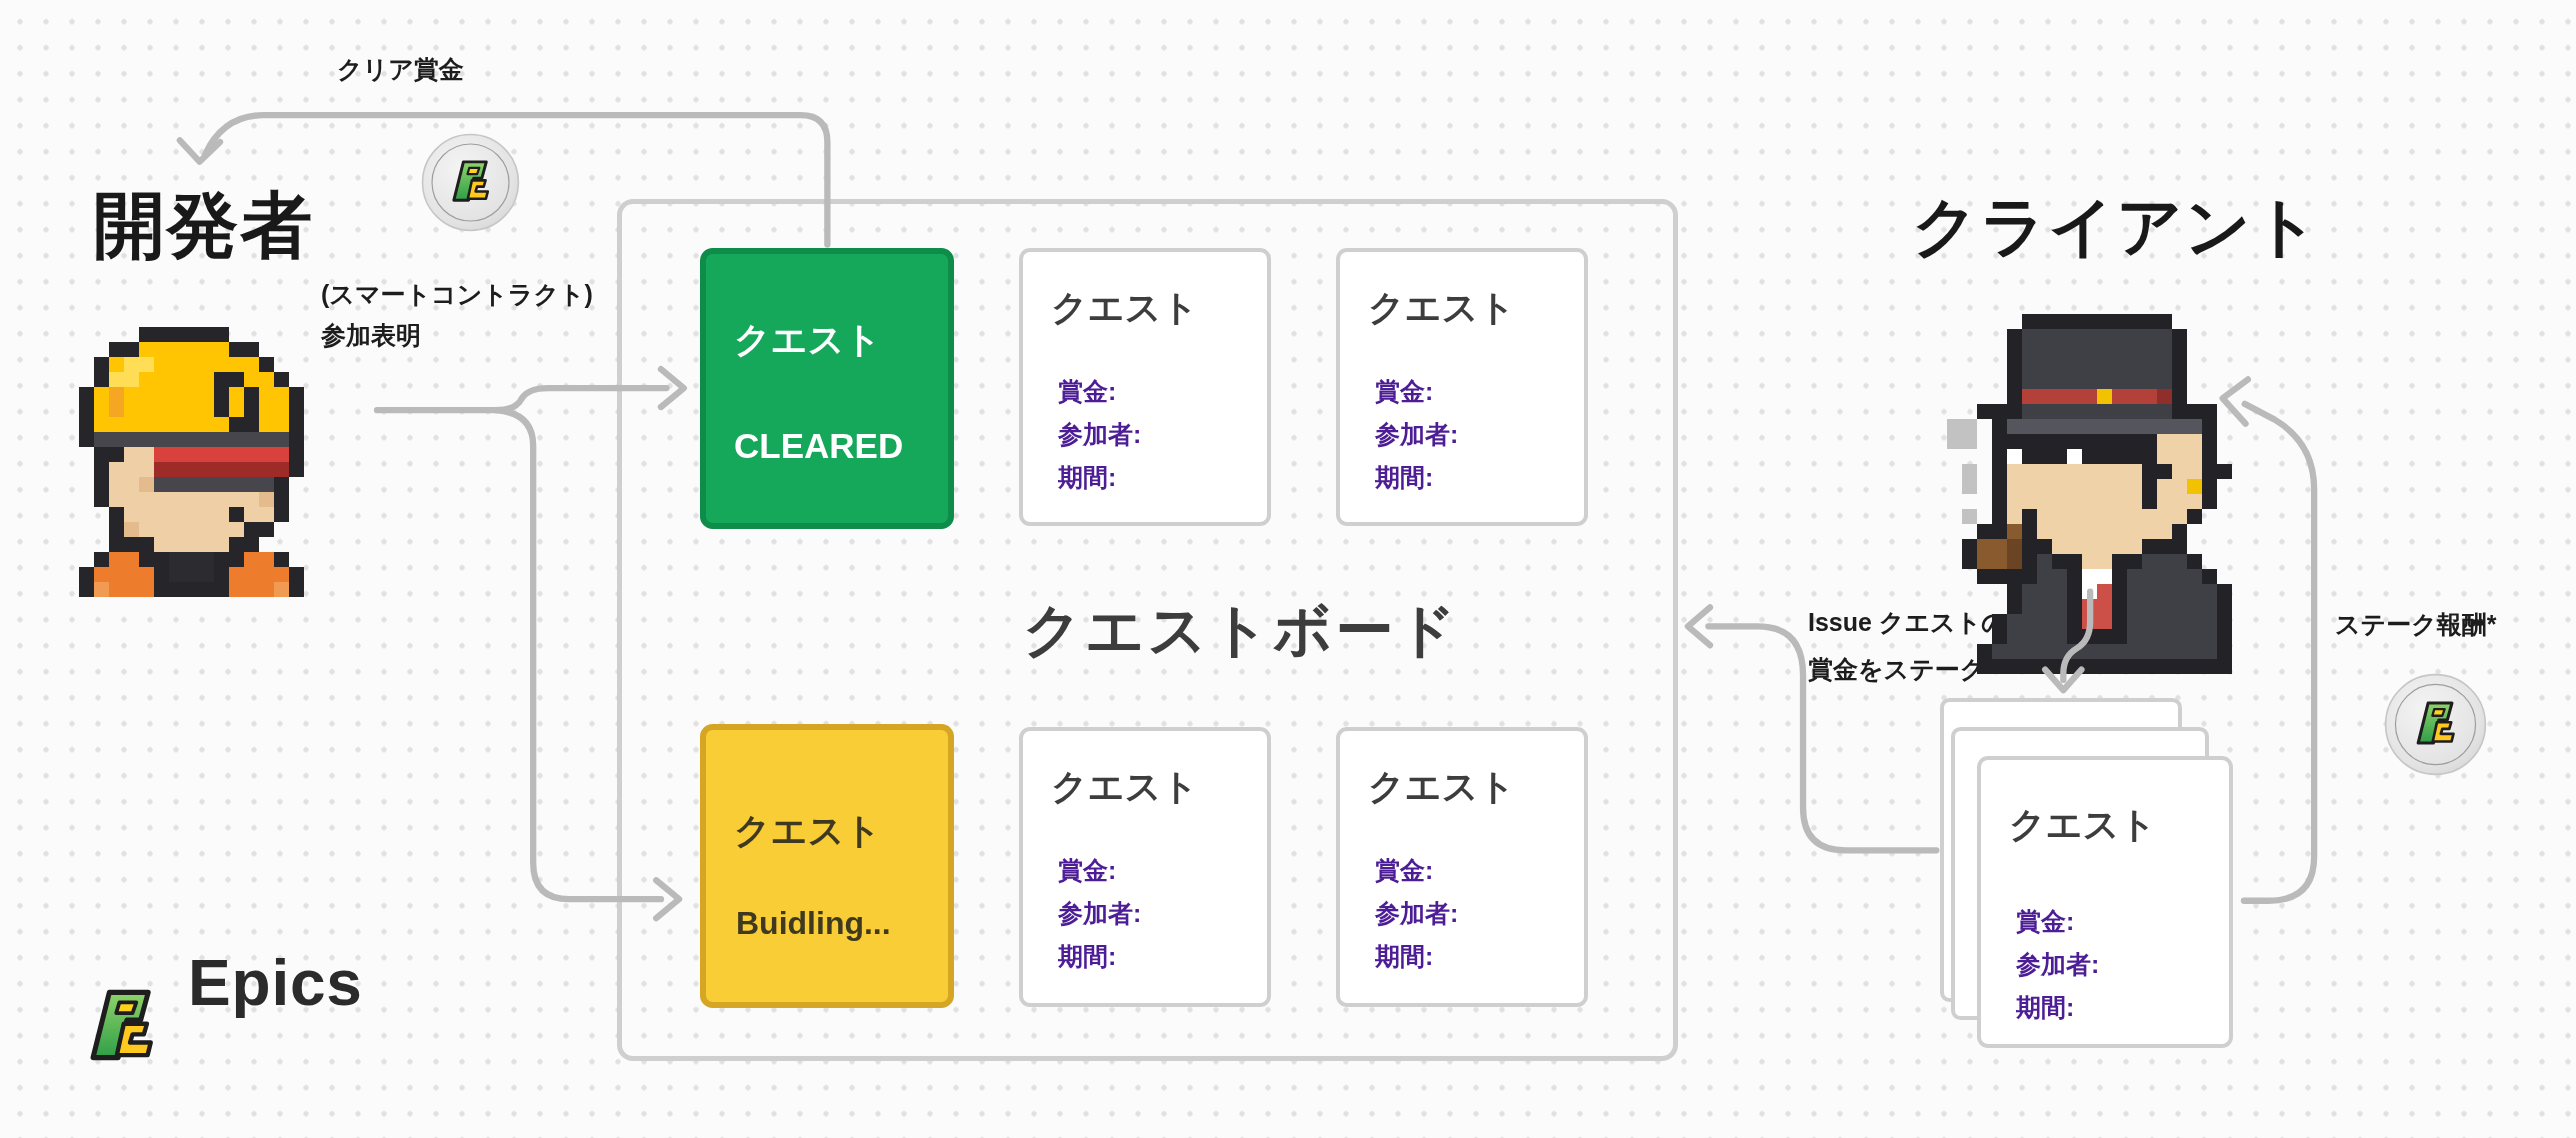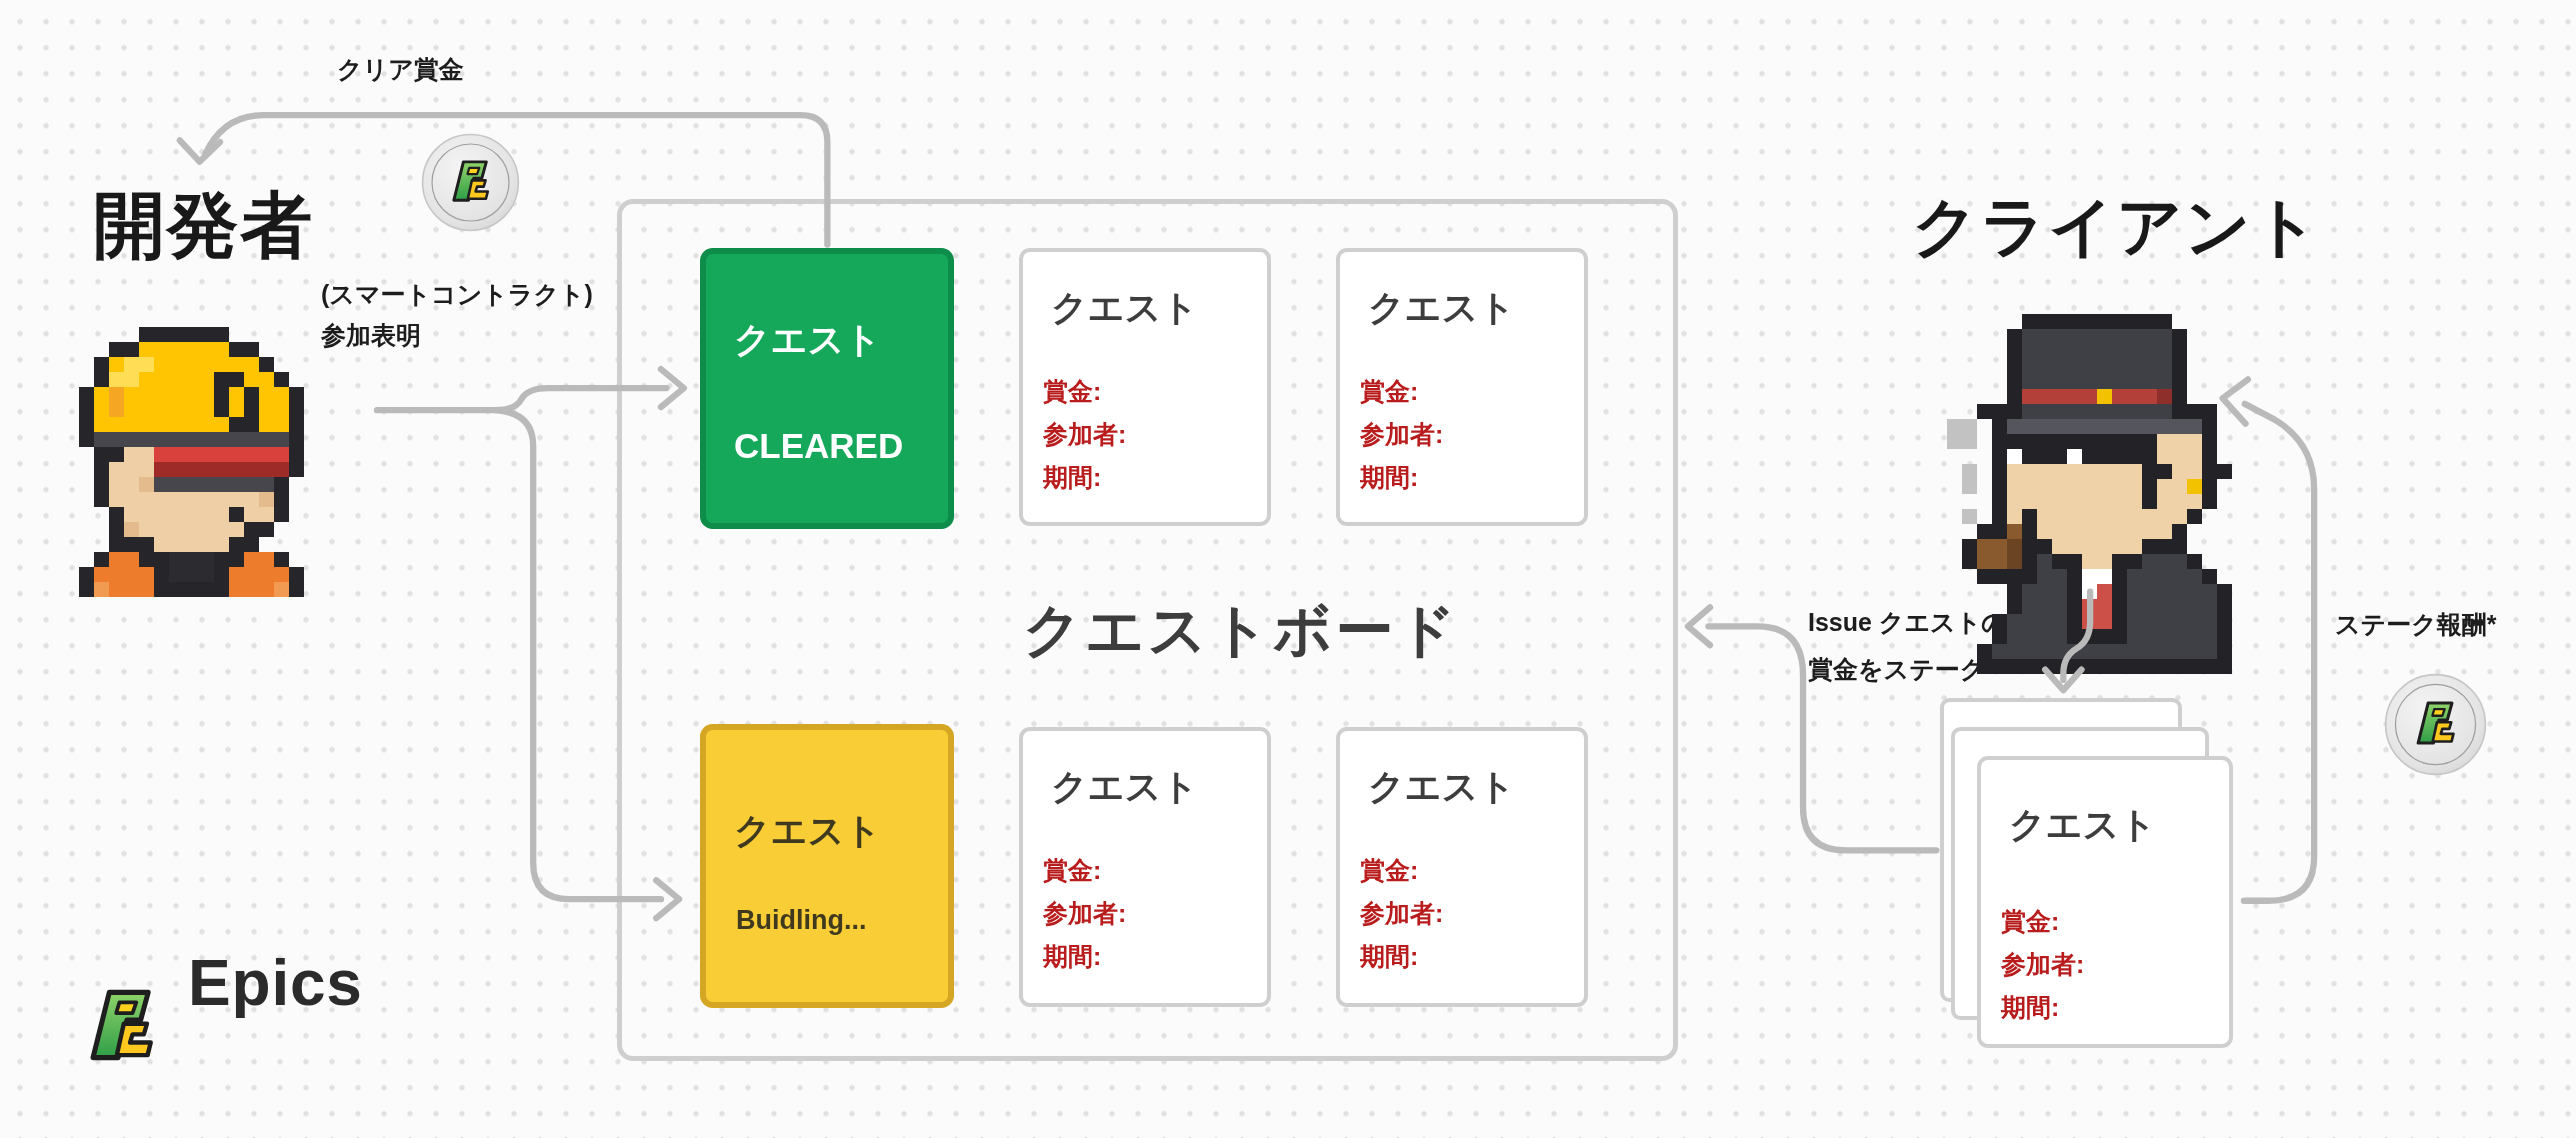--- a/index.html
+++ b/index.html
@@ -15,27 +15,27 @@
   .actor-title{position:absolute;font-size:72px;font-weight:900;color:#191919;letter-spacing:1.6px;white-space:nowrap;}
   .board-title{position:absolute;left:617px;top:592px;width:1248px;text-align:center;font-size:58px;font-weight:900;color:#3d3d3d;letter-spacing:3.2px;}
   
   .lbl{position:absolute;font-size:25px;font-weight:700;color:#1d1d1d;line-height:41px;white-space:nowrap;}
   .lbl.center{text-align:left;}
   
   .board{position:absolute;left:617px;top:199px;width:1061px;height:862px;border:5.5px solid #cfcfcf;border-radius:16px;box-sizing:border-box;background:transparent;}
   
   .card{position:absolute;background:#ffffff;border:4.7px solid #cfcfcf;border-radius:11px;box-sizing:border-box;}
   .card .ctitle{position:absolute;left:28px;top:32px;font-size:36px;font-weight:800;color:#3d3d3d;white-space:nowrap;}
-  .card .fields{position:absolute;left:20px;top:118px;font-size:25px;font-weight:700;color:#b91c1c;line-height:43px;white-space:nowrap;}
+  .card .fields{position:absolute;left:35px;top:118px;font-size:25px;font-weight:700;color:#4c1d95;line-height:43px;white-space:nowrap;}
   .card.green{background:#15A85A;border:6.3px solid #0E8C49;border-radius:12.6px;}
   .card.green .ctitle{color:#ffffff;top:62px;}
   .card.green .status{position:absolute;left:28px;top:172px;font-size:35px;font-weight:800;color:#ffffff;white-space:nowrap;}
   .card.yellow{background:#F9CD36;border:6.3px solid #D5A623;border-radius:12.6px;}
   .card.yellow .ctitle{color:#3f3a1f;top:77px;}
-  .card.yellow .status{position:absolute;left:30px;top:175px;font-size:27px;font-weight:800;color:#3f3a1f;white-space:nowrap;}
+  .card.yellow .status{position:absolute;left:30px;top:175px;font-size:32px;font-weight:800;color:#3f3a1f;white-space:nowrap;}
   .card.stack-empty{border-radius:9.5px;}
   .card.stack-front .ctitle{top:41px;}
   .card.stack-front .fields{top:140px;line-height:43px;}
   
   .logo-text{position:absolute;left:188px;top:946px;font-size:64px;font-weight:800;color:#2b2b2b;letter-spacing:0.8px;}
   svg{display:block;}
   .overlay{position:absolute;left:0;top:0;z-index:7;pointer-events:none;}
   .z2{z-index:2;} .z3{z-index:3;} .z4{z-index:4;}
 </style>
 </head>

